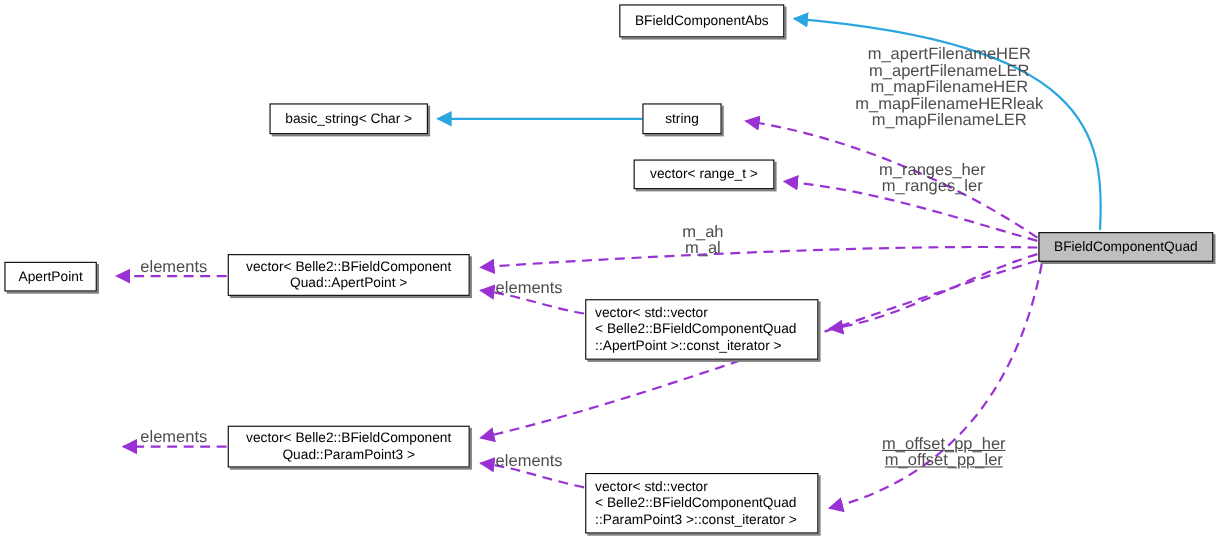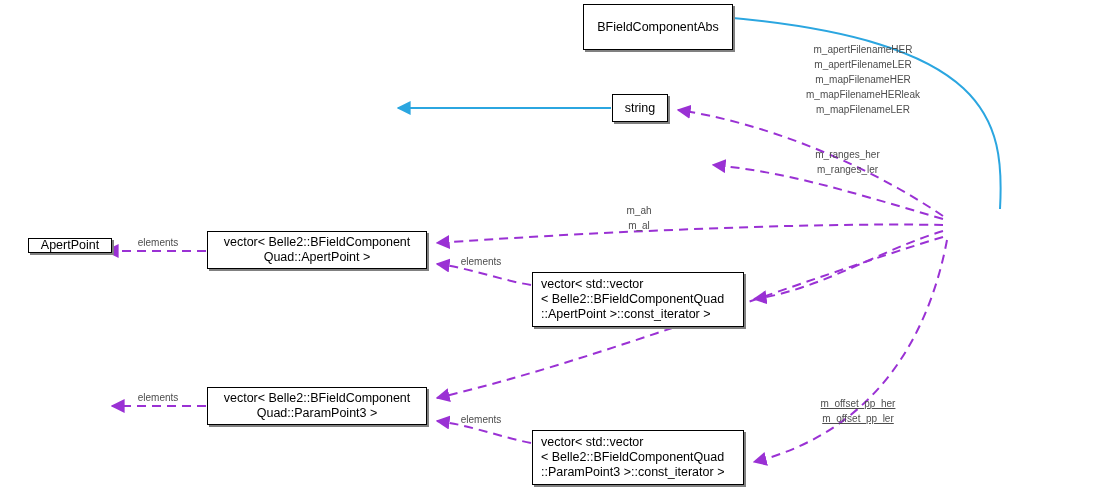--- a/index.html
+++ b/index.html
@@ -36,21 +36,21 @@
     justify-content: center;
     white-space: pre;
     box-shadow: 2px 2px 0 0 #808080;
   }
   .node.highlight {
     background: #bfbfbf;
   }
   .edge-label {
     position: absolute;
     color: #4d4d4d;
-    font-size: 10px;
+    font-size: 15px;
     line-height: 14px;
     text-align: center;
     white-space: pre;
     background: transparent;
   }
   .edge-label.multi {
     line-height: 15px;
   }
 </style>
 </head>
@@ -86,28 +86,31 @@
 
     <path d="M 206 251 L 106 251" fill="none" stroke="#9a31d4" stroke-width="2" stroke-dasharray="9,6" marker-end="url(#arrow-purple)"></path>
 
     <path d="M 531 285 C 500 280 470 268 437 264" fill="none" stroke="#9a31d4" stroke-width="2" stroke-dasharray="9,6" marker-end="url(#arrow-purple)"></path>
 
     <path d="M 206 406 L 112 406" fill="none" stroke="#9a31d4" stroke-width="2" stroke-dasharray="9,6" marker-end="url(#arrow-purple)"></path>
 
     <path d="M 531 443 C 500 437 470 425 437 421" fill="none" stroke="#9a31d4" stroke-width="2" stroke-dasharray="9,6" marker-end="url(#arrow-purple)"></path>
   </svg>
 
-  <div class="node" style="left:563px; top:4px; width:150px; height:46px;margin-left:20px;">BFieldComponentAbs</div>
+  <div class="node" style="left:563px; top:4px; width:150px; height:30px;">BFieldComponentAbs</div>
 
+  <div class="node" style="left:245px; top:94px; width:144px; height:28px;">basic_string&lt; Char &gt;</div>
 
-  <div class="node" style="left:612px; top:94px; width:56px; height:28px;">string</div>
+  <div class="node" style="left:584px; top:94px; width:72px; height:28px;">string</div>
 
+  <div class="node" style="left:576px; top:145px; width:128px; height:27px;">vector&lt; range_t &gt;</div>
 
+  <div class="node highlight" style="left:944px; top:211px; width:159px; height:27px;">BFieldComponentQuad</div>
 
-  <div class="node" style="left:28px; top:238px; width:84px; height:15px;">ApertPoint</div>
+  <div class="node" style="left:4px; top:238px; width:84px; height:27px;">ApertPoint</div>
 
   <div class="node" style="left:207px; top:231px; width:220px; height:38px;">vector&lt; Belle2::BFieldComponent
 Quad::ApertPoint &gt;</div>
 
   <div class="node" style="left:532px; top:272px; width:212px; height:55px; text-align:left; justify-content:flex-start; padding-left:8px;">vector&lt; std::vector
 &lt; Belle2::BFieldComponentQuad
 ::ApertPoint &gt;::const_iterator &gt;</div>
 
 
   <div class="node" style="left:207px; top:387px; width:220px; height:38px;">vector&lt; Belle2::BFieldComponent

